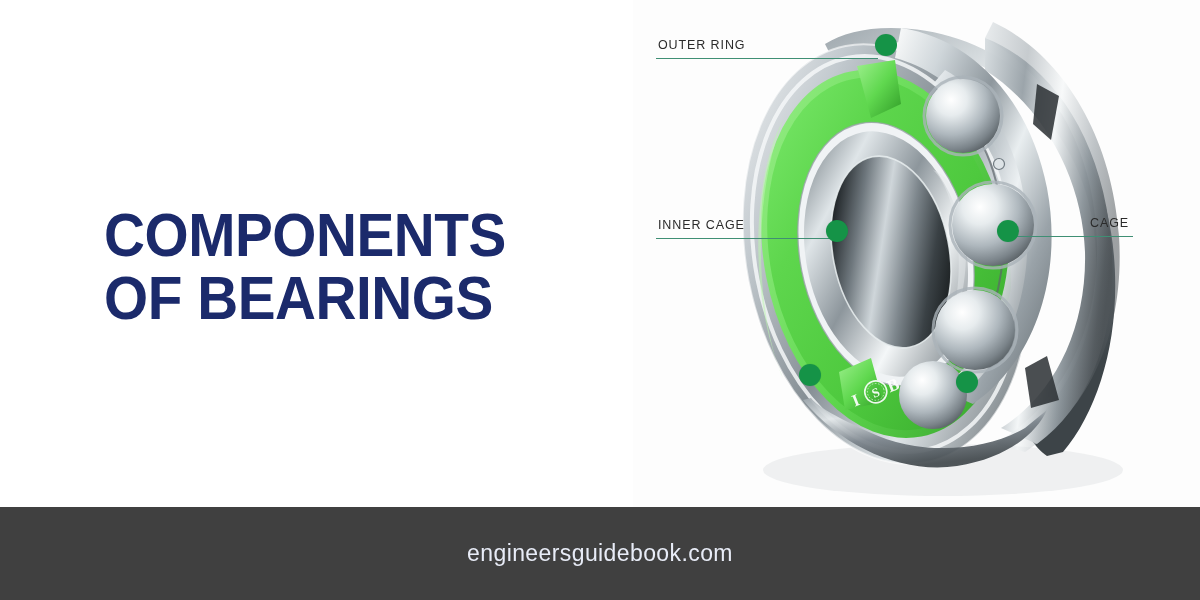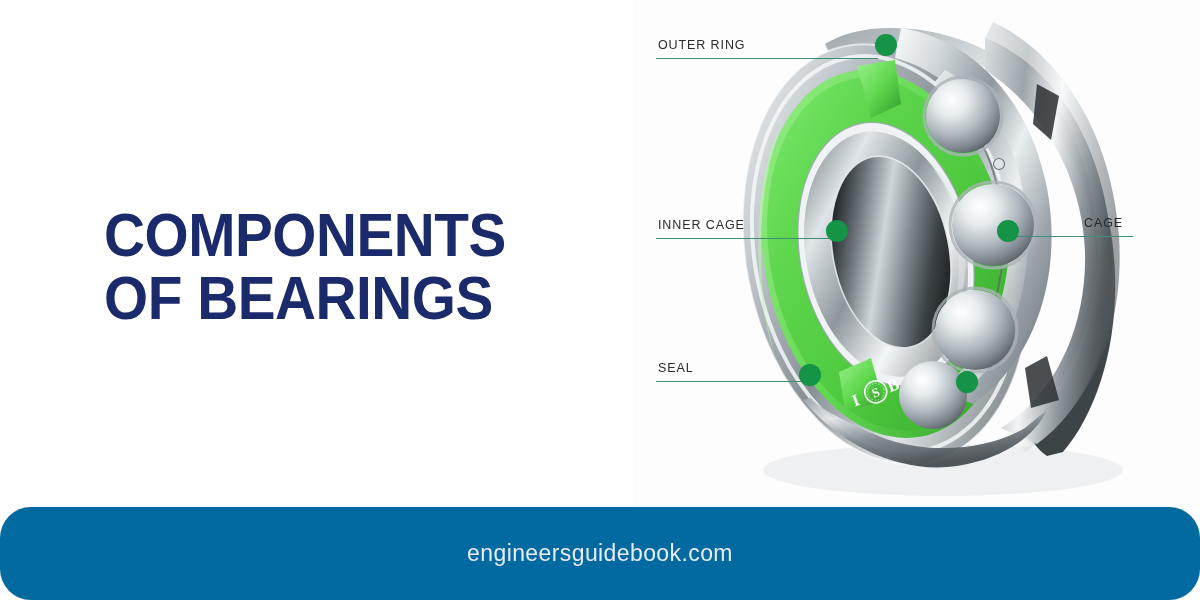--- a/index.html
+++ b/index.html
@@ -73,44 +73,43 @@
     font-family: "Liberation Sans", sans-serif;
   }
   .callout .ldr {
     position: absolute;
     bottom: 0;
     height: 1px;
     background: #3f8f74;
   }
   .callout.left .lbl { left: 2px; }
   .callout.left .ldr { left: 0; }
-  .callout.right .lbl { right: 10px; }
+  .callout.right .lbl { right: 4px; }
   .callout.right .ldr { right: 0; }
 
   .dot {
     position: absolute;
     width: 22px;
     height: 22px;
     border-radius: 50%;
     background: #159347;
     box-shadow: 0 0 0 0.5px rgba(0,0,0,0.05);
   }
 
   
   .footer {
     position: absolute;
     left: 0;
     top: 507px;
     width: 1200px;
     height: 93px;
-    background: #0369a1;
+    background: #404040;
     display: flex;
     align-items: center;
     justify-content: center;
-    border-radius: 31px;
   }
   .footer-text {
     color: #e8ecf7;
     font-size: 23px;
     letter-spacing: 0.4px;
     font-family: "Liberation Sans", sans-serif;
   }
 </style>
 </head>
 <body>
@@ -283,24 +282,20 @@
     <span class="ldr" style="width:222px;"></span>
   </div>
   <span class="dot" style="left:875px; top:34px;"></span>
 
   <div class="callout left" style="left:656px; top:205px; width:174px;">
     <span class="lbl">INNER CAGE</span>
     <span class="ldr" style="width:174px;"></span>
   </div>
   <span class="dot" style="left:826px; top:220px;"></span>
 
-  <div class="callout left" style="left:656px; top:348px; width:148px;">
-    <span class="lbl">SEAL</span>
-    <span class="ldr" style="width:148px;"></span>
-  </div>
   <span class="dot" style="left:799px; top:364px;"></span>
 
   <div class="callout right" style="left:1013px; top:203px; width:120px;">
     <span class="lbl">CAGE</span>
     <span class="ldr" style="width:120px;"></span>
   </div>
   <span class="dot" style="left:997px; top:220px;"></span>
 
   <span class="dot" style="left:956px; top:371px;"></span>
 

